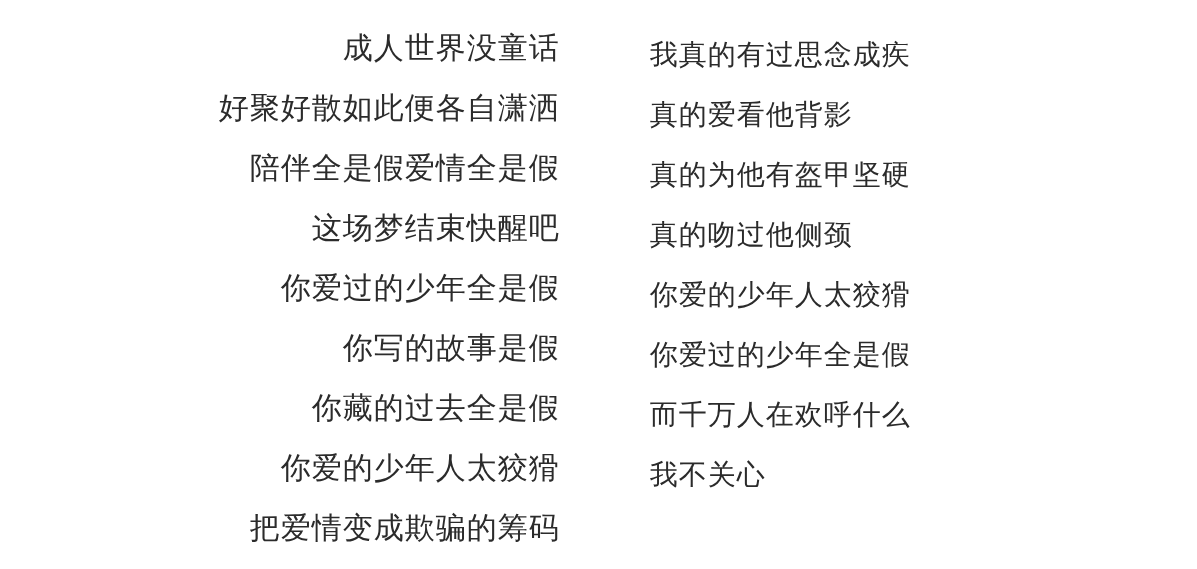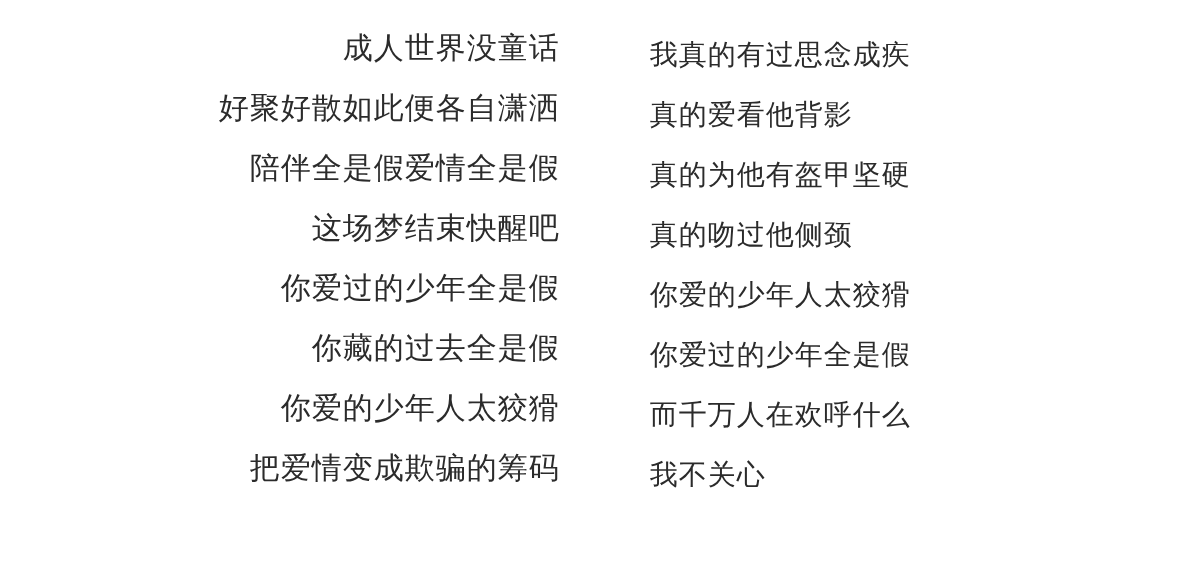--- a/index.html
+++ b/index.html
@@ -60,20 +60,21 @@
 
 <div class="page">
   <div class="columns">
 
     <div class="column column-left">
       <div class="line">成人世界没童话</div>
       <div class="line">好聚好散如此便各自潇洒</div>
       <div class="line">陪伴全是假爱情全是假</div>
       <div class="line">这场梦结束快醒吧</div>
       <div class="line">你爱过的少年全是假</div>
+      <div class="line">你写的故事是假</div>
       <div class="line">你藏的过去全是假</div>
       <div class="line">你爱的少年人太狡猾</div>
       <div class="line">把爱情变成欺骗的筹码</div>
     </div>
 
     <div class="column column-right">
       <div class="line">我真的有过思念成疾</div>
       <div class="line">真的爱看他背影</div>
       <div class="line">真的为他有盔甲坚硬</div>
       <div class="line">真的吻过他侧颈</div>

